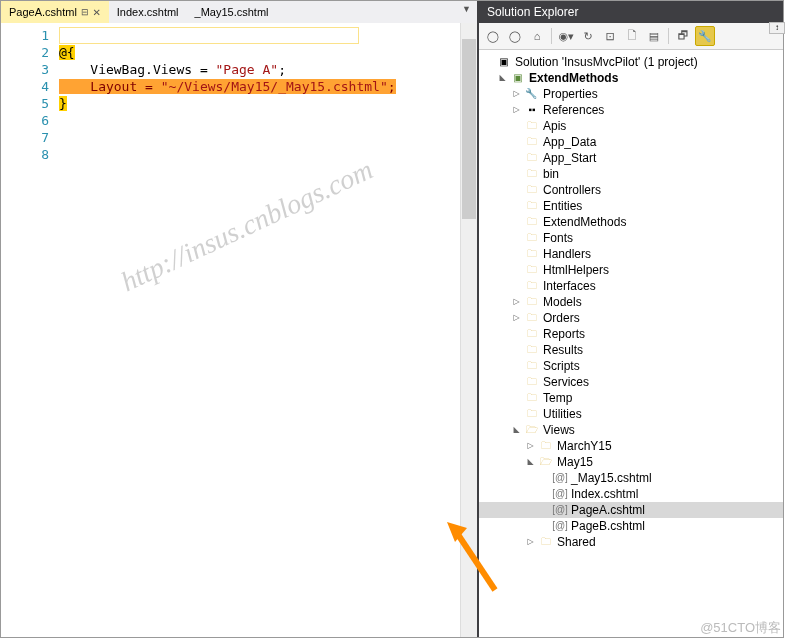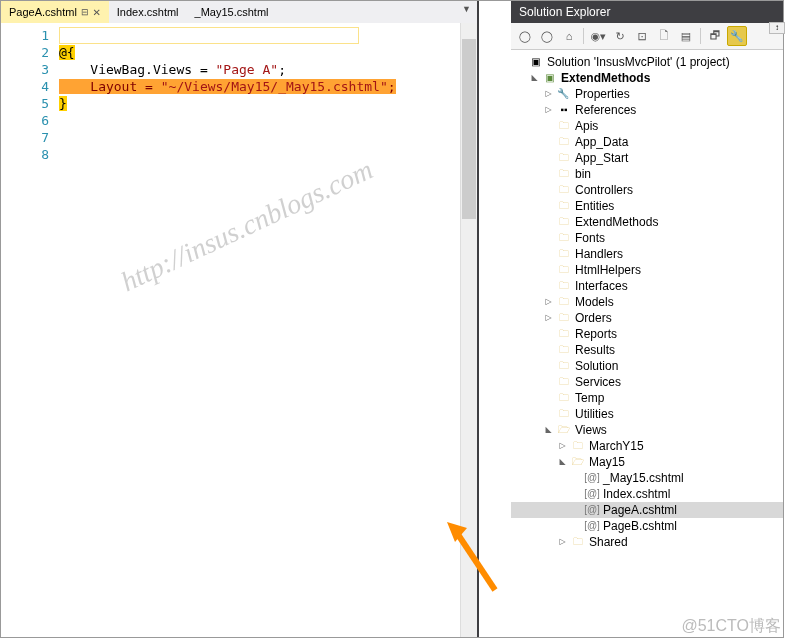--- a/index.html
+++ b/index.html
@@ -1,17 +1,17 @@
 <!DOCTYPE html>
 <html><head>
 <meta charset="utf-8">
 <style>
 * { box-sizing: border-box; margin: 0; padding: 0; }
 body { font-family: "Segoe UI", Tahoma, sans-serif; font-size: 12px; background: #fff; width: 785px; height: 639px; overflow: hidden; position: relative; }
-.main { display: flex; width: 784px; height: 638px; border: 1px solid #999; gap: 32px; }
+.main { display: flex; width: 784px; height: 638px; border: 1px solid #999; }
 .editor-pane { width: 478px; display: flex; flex-direction: column; border-right: 2px solid #3e3e42; }
 .tabs { display: flex; background: #efeff2; height: 22px; align-items: stretch; position: relative; }
 .tab { padding: 3px 8px; display: flex; align-items: center; gap: 4px; font-size: 11px; cursor: pointer; }
 .tab.active { background: #fff2ae; }
 .tab .pin { font-size: 9px; color: #555; }
 .tab .x { font-size: 10px; color: #555; }
 .tabs-dd { margin-left: auto; padding: 3px 6px; font-size: 9px; color: #555; }
 .code-area { display: flex; flex: 1; font-family: Consolas, monospace; font-size: 13px; background: #fff; position: relative; }
 .gutter { width: 58px; text-align: right; padding: 4px 10px 0 0; color: #2b91af; line-height: 17px; }
 .code { flex: 1; padding-top: 4px; line-height: 17px; white-space: pre; }
@@ -34,21 +34,21 @@
 .node { display: flex; align-items: center; height: 16px; padding-right: 4px; }
 .node.sel { background: #d8d8d8; }
 .exp { width: 11px; text-align: center; font-size: 8px; color: #666; margin-right: 2px; }
 .ico { width: 16px; height: 14px; margin-right: 3px; display: inline-flex; align-items: center; justify-content: center; font-size: 10px; }
 .folder { color: #e0c068; }
 .openfolder { color: #e0c068; }
 .proj { color: #5b8a3a; }
 .rfile { color: #777; }
 .wm { position: absolute; top: 210px; left: 110px; font-size: 28px; color: rgba(120,120,120,0.35); transform: rotate(-25deg); font-style: italic; font-family: Georgia, serif; pointer-events: none; }
 .arrow { position: absolute; top: 520px; left: 445px; pointer-events: none; }
-.credit { position: absolute; bottom: 2px; right: 4px; color: #bbb; font-size: 16px; margin-left: 40px; }
+.credit { position: absolute; bottom: 2px; right: 4px; color: #bbb; font-size: 13px; margin-left: 40px; }
 </style>
 </head>
 <body>
 
 <div class="main">
   <div class="editor-pane">
     <div class="tabs">
       <div class="tab active">
         <span>PageA.cshtml</span>
         <span class="pin">⊟</span>
@@ -194,21 +194,21 @@
           <span>Reports</span>
         </div>
         <div class="node" style="padding-left: 32px;">
           <span class="exp"></span>
           <span class="ico folder">🗀</span>
           <span>Results</span>
         </div>
         <div class="node" style="padding-left: 32px;">
           <span class="exp"></span>
           <span class="ico folder">🗀</span>
-          <span>Solution</span>
+          <span>Scripts</span>
         </div>
         <div class="node" style="padding-left: 32px;">
           <span class="exp"></span>
           <span class="ico folder">🗀</span>
           <span>Services</span>
         </div>
         <div class="node" style="padding-left: 32px;">
           <span class="exp"></span>
           <span class="ico folder">🗀</span>
           <span>Temp</span>

